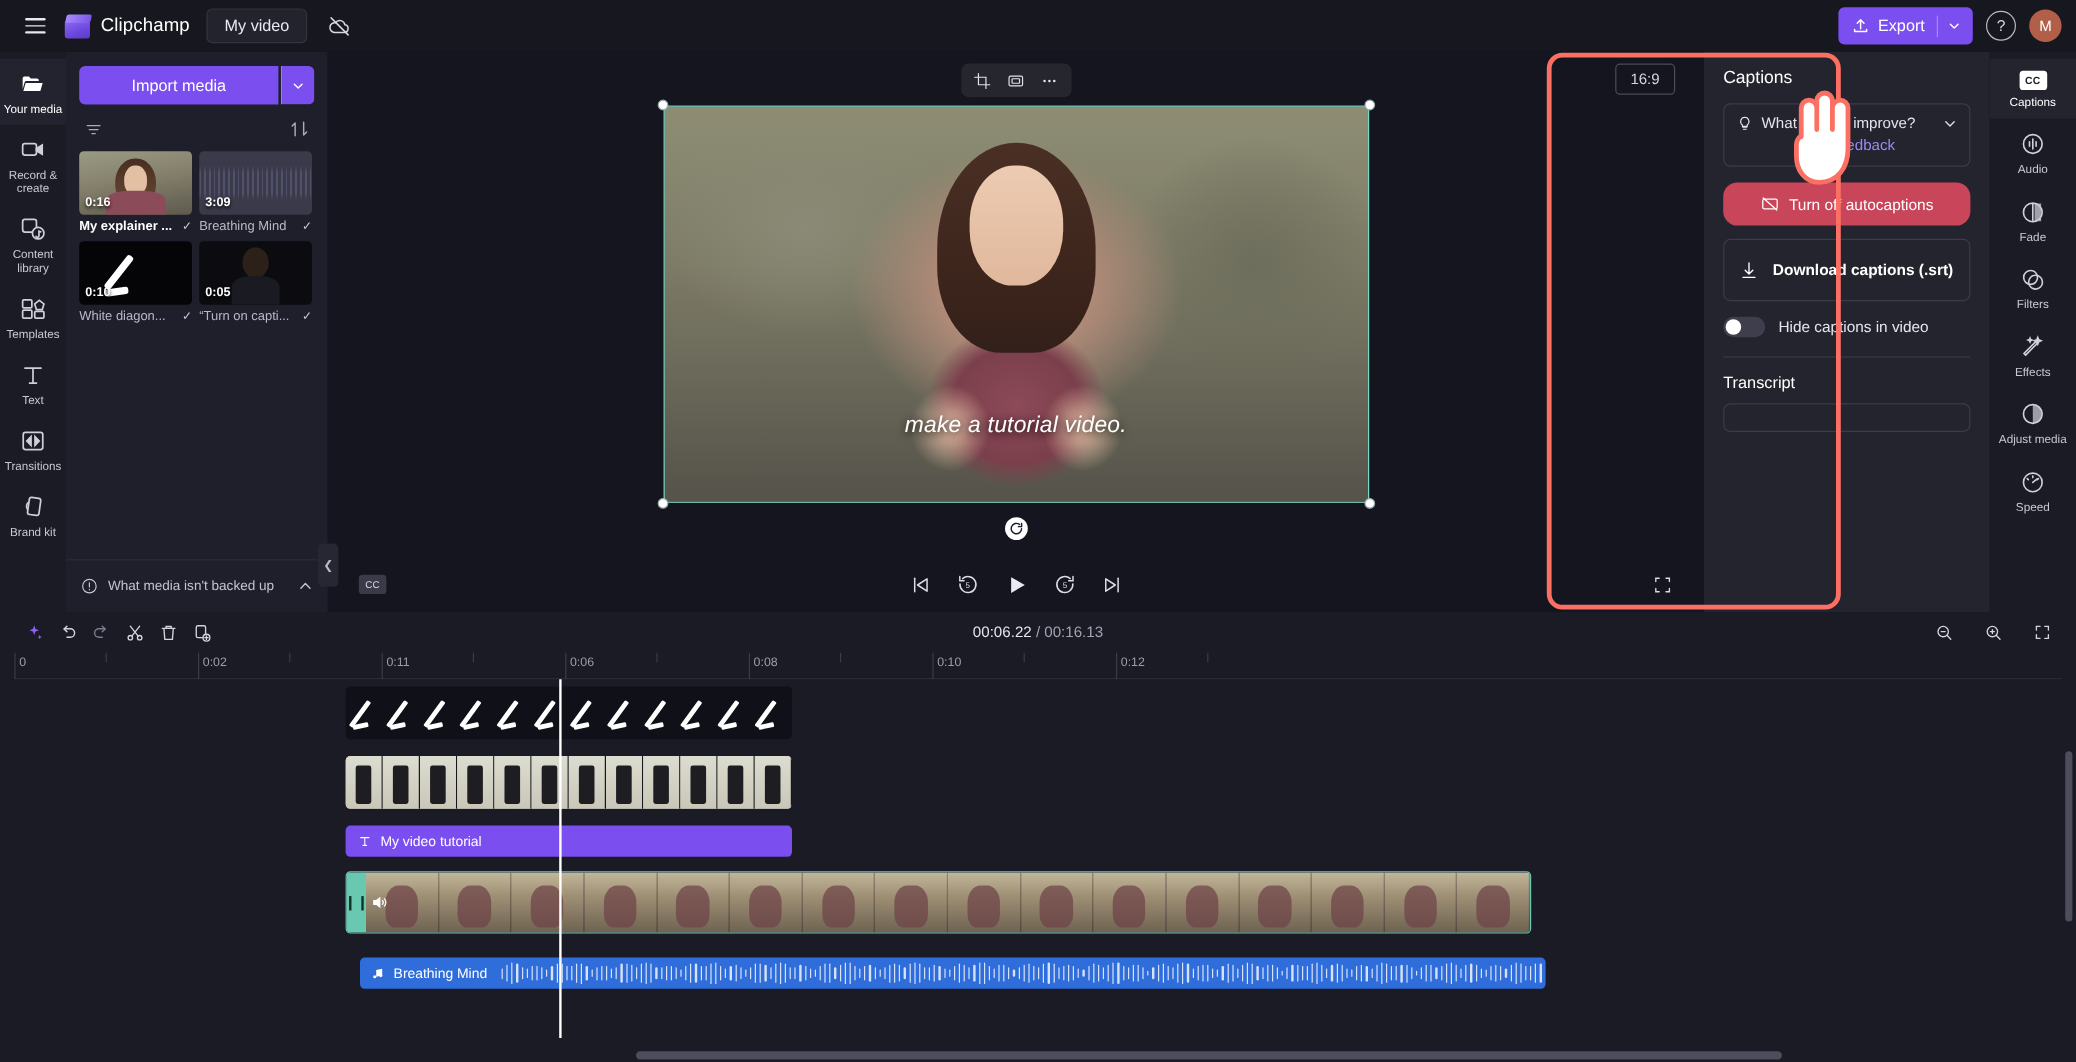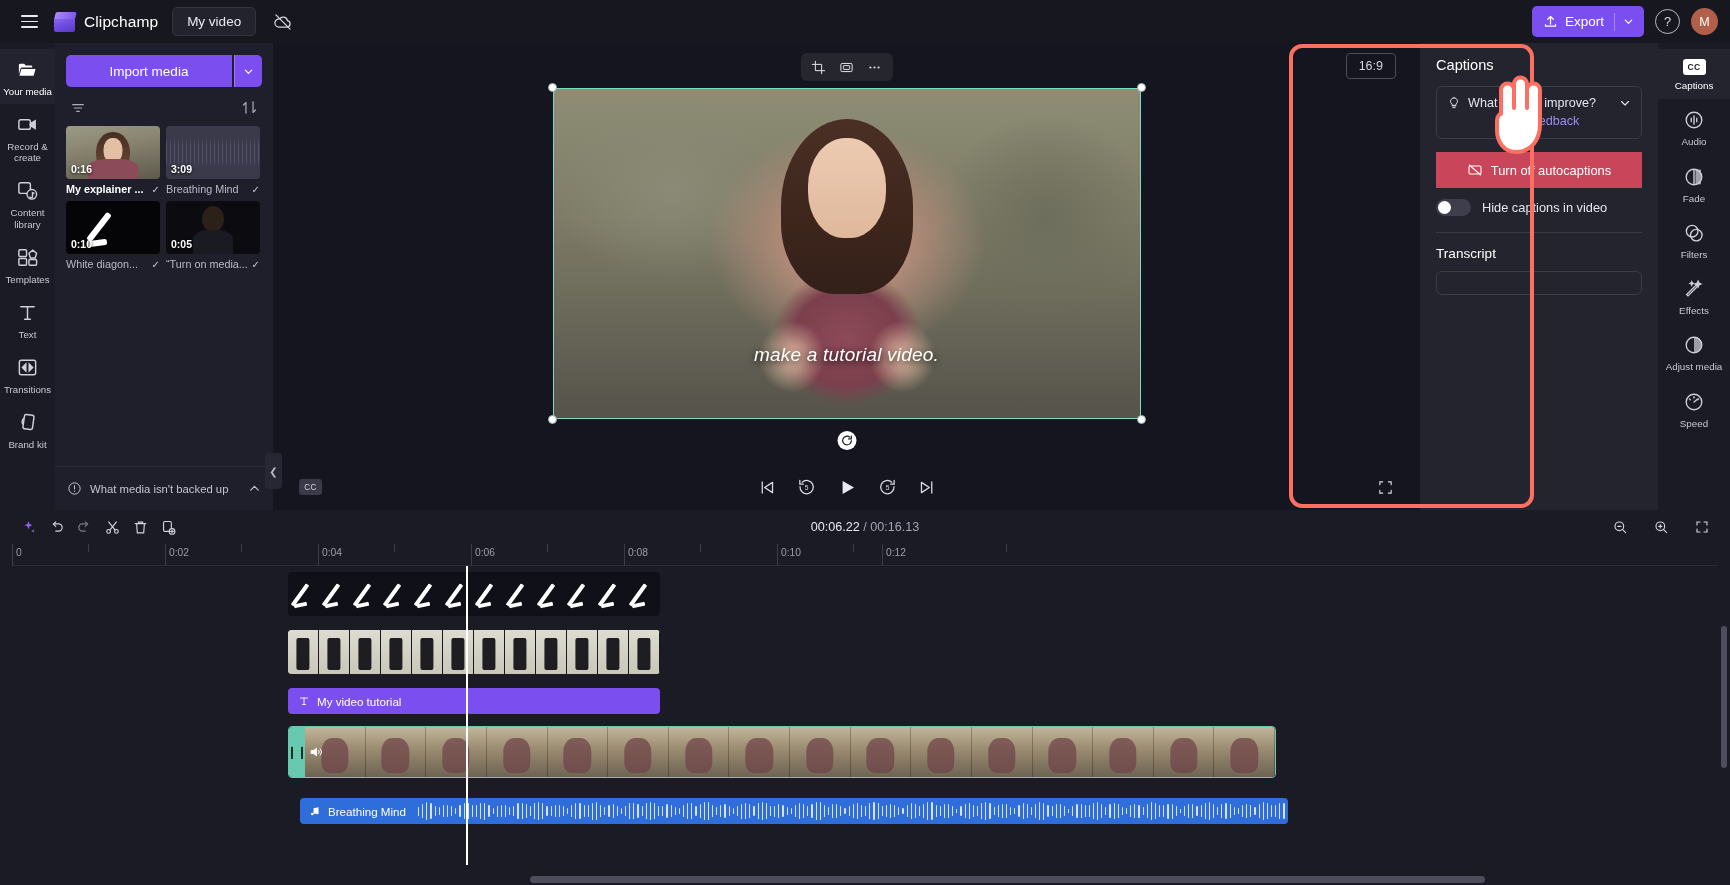--- a/index.html
+++ b/index.html
@@ -281,21 +281,21 @@
     display: flex; flex-direction: column;
   }
   .rp-title { font-size: 14.6px; color: #fff; margin-bottom: 13px; }
   .feedback-box {
     border: 1px solid #3b3b49; border-radius: 6px;
     padding: 9px 10px 10px; margin-bottom: 13px; cursor: pointer;
   }
   .fb-head { display: flex; align-items: center; gap: 7px; font-size: 12.6px; color: #e4e4ee; }
   .fb-link { color: #9b8bf2; font-size: 12.6px; text-align: center; margin-top: 4px; cursor: pointer; }
   .danger-btn {
-    background: #c9455a; color: #fff; border: none; border-radius: 0;
+    background: #c9455a; color: #fff; border: none; border-radius: 12px;
     height: 36px; display: flex; align-items: center; justify-content: center;
     gap: 8px; font-size: 12.9px; cursor: pointer; margin-bottom: 11px;
     font-family: inherit; width: 100%;
   }
   .outline-btn {
     border: 1px solid #3b3b49; border-radius: 6px; min-height: 52px;
     display: flex; align-items: center; gap: 10px; padding: 7px 12px;
     font-size: 12.9px; color: #fff; cursor: pointer; margin-bottom: 13px;
     font-weight: bold; background: transparent; font-family: inherit; width: 100%;
     text-align: center; justify-content: flex-start;
@@ -494,21 +494,21 @@
             <span class="check">✓</span>
           </div>
         </div>
         <div class="media-cell">
           <div class="media-thumb" style="background:#0b0b10;">
             <div style="position:absolute;left:50%;top:10%;transform:translateX(-50%);width:22px;height:26px;border-radius:50%;background:#2b2119;"></div>
             <div style="position:absolute;left:50%;bottom:0;transform:translateX(-50%);width:40px;height:24px;background:#1a1a22;border-radius:40% 40% 0 0;"></div>
             <div class="media-dur">0:05</div>
           </div>
           <div class="media-name-row">
-            <div class="media-name">“Turn on media...</div>
+            <div class="media-name">“Turn on capti...</div>
             <span class="check">✓</span>
           </div>
         </div>
       </div>
 
       <div class="panel-collapse">❮</div>
 
       <div class="backup-bar">
         <svg width="15" height="15" viewBox="0 0 24 24" fill="none" stroke="#c3c3d1" stroke-width="1.6">
             <circle cx="12" cy="12" r="9"></circle>
@@ -630,20 +630,26 @@
       </div>
 
       <button class="danger-btn">
         <svg width="16" height="16" viewBox="0 0 24 24" fill="none" stroke="#fff" stroke-width="1.6">
             <rect x="3" y="6" width="18" height="12" rx="2"></rect>
             <path d="M3.5 4.5l17 15" stroke-linecap="round"></path>
           </svg>
         <span>Turn off autocaptions</span>
       </button>
 
+      <button class="outline-btn">
+        <svg width="17" height="17" viewBox="0 0 24 24" fill="none" stroke="#fff" stroke-width="1.6" stroke-linecap="round" stroke-linejoin="round" style="flex:none">
+            <path d="M12 3v13M12 16l-4.5-4.5M12 16l4.5-4.5M5 20h14"></path>
+          </svg>
+        <span class="obtxt">Download captions (.srt)</span>
+      </button>
 
       <div class="toggle-row">
         <div class="toggle">
             <i></i>
           </div>
         <div class="toggle-lbl">Hide captions in video</div>
       </div>
 
       <div class="rp-divider"></div>
 
@@ -773,36 +779,36 @@
     <div class="ruler">
       <div class="rtick" style="left:0px">
           <span class="t">0</span>
         </div>
       <div class="rtick minor" style="left:76px"></div>
       <div class="rtick" style="left:153px">
           <span class="t">0:02</span>
         </div>
       <div class="rtick minor" style="left:229px"></div>
       <div class="rtick" style="left:306px">
-          <span class="t">0:04</span>
+          <span class="t">0:11</span>
         </div>
       <div class="rtick minor" style="left:382px"></div>
       <div class="rtick" style="left:459px">
           <span class="t">0:06</span>
         </div>
       <div class="rtick minor" style="left:535px"></div>
       <div class="rtick" style="left:612px">
           <span class="t">0:08</span>
         </div>
       <div class="rtick minor" style="left:688px"></div>
       <div class="rtick" style="left:765px">
           <span class="t">0:10</span>
         </div>
       <div class="rtick minor" style="left:841px"></div>
-      <div class="rtick" style="left:870px">
+      <div class="rtick" style="left:918px">
           <span class="t">0:12</span>
         </div>
       <div class="rtick minor" style="left:994px"></div>
     </div>
 
     <div class="tracks">
 
       <div class="track clip-arrows" style="left:288px; top:6px; width:372px; height:44px;">
         <div class="arrow-cell"></div>
         <div class="arrow-cell"></div>

